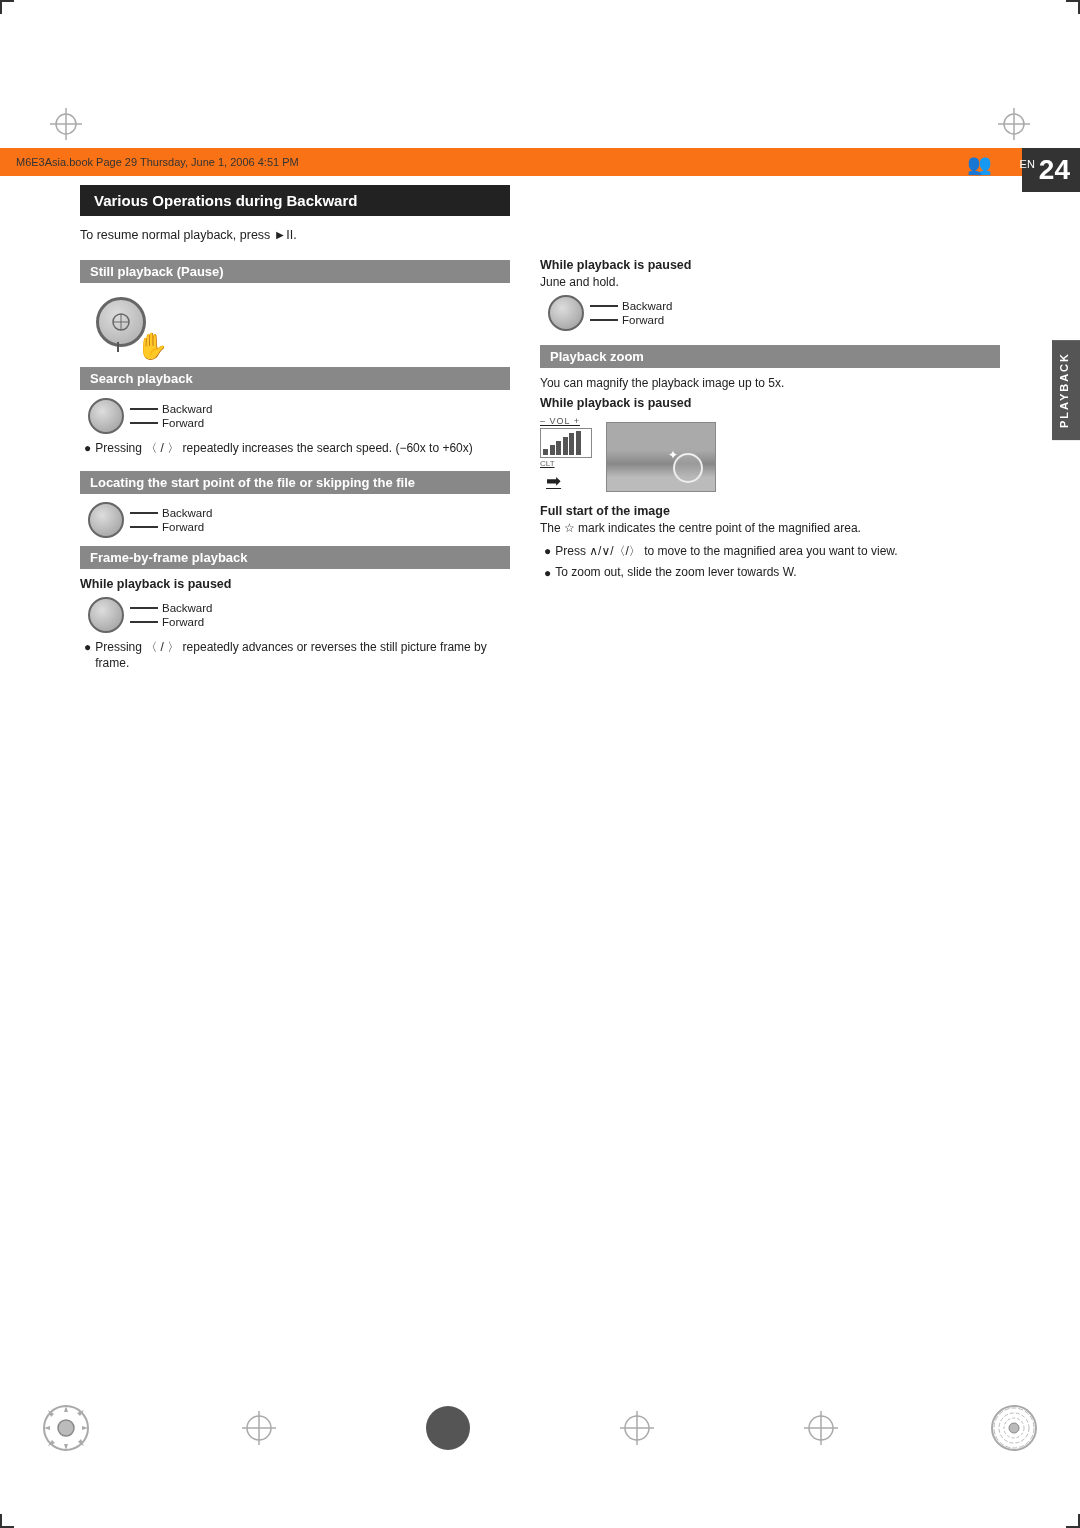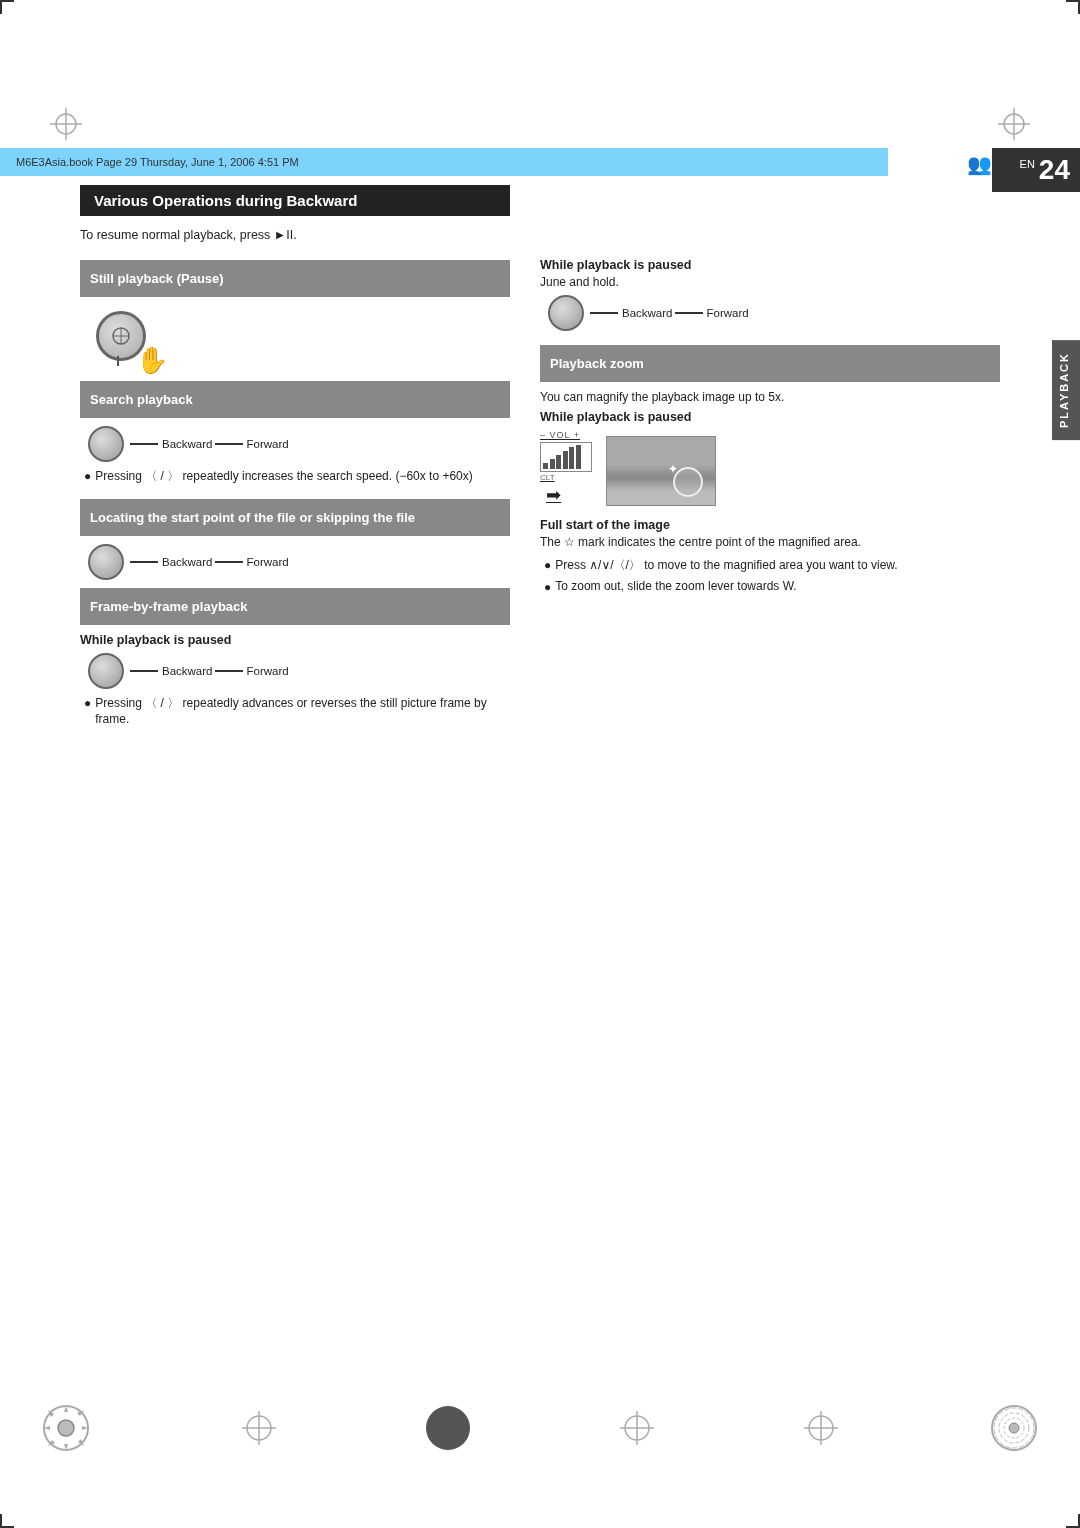--- a/index.html
+++ b/index.html
@@ -12,36 +12,36 @@
       color: #222;
       position: relative;
       overflow: hidden;
     }
 
     
     .header-bar {
       position: absolute;
       top: 148px;
       left: 0;
-      width: 888px;
+      width: 1080px;
       height: 28px;
-      background: #7dd3fc;
+      background: #f97316;
       display: flex;
       align-items: center;
       padding: 0 16px;
       font-size: 11px;
       color: #333;
     }
 
     
     .page-number-box {
       position: absolute;
       top: 148px;
       right: 0;
-      width: 88px;
+      width: 58px;
       height: 44px;
       background: #333;
       color: #fff;
       display: flex;
       align-items: center;
       justify-content: flex-end;
       padding-right: 10px;
       padding-left: 19px;
     }
     .page-number-box .en-label {
@@ -111,21 +111,21 @@
       width: 430px;
       flex-shrink: 0;
     }
     .col-right {
       flex: 1;
     }
 
     
     .section-header {
       background: #b0b0b0;
-      padding: 11px 10px;
+      padding: 4px 10px;
       font-size: 13px;
       font-weight: bold;
       color: #111;
       margin-bottom: 8px;
       margin-top: 8px;
     }
     .section-header.dark {
       background: #888;
       color: #fff;
     }
@@ -138,21 +138,21 @@
 
     
     .joystick-area {
       display: flex;
       align-items: center;
       margin: 6px 0 6px 8px;
       gap: 0;
     }
     .joystick-lines {
       display: flex;
-      flex-direction: row;
+      flex-direction: column;
       margin-left: 6px;
       gap: 2px;
     }
     .joystick-line {
       display: flex;
       align-items: center;
       gap: 4px;
       font-size: 11.5px;
     }
     .joystick-line-bar {

